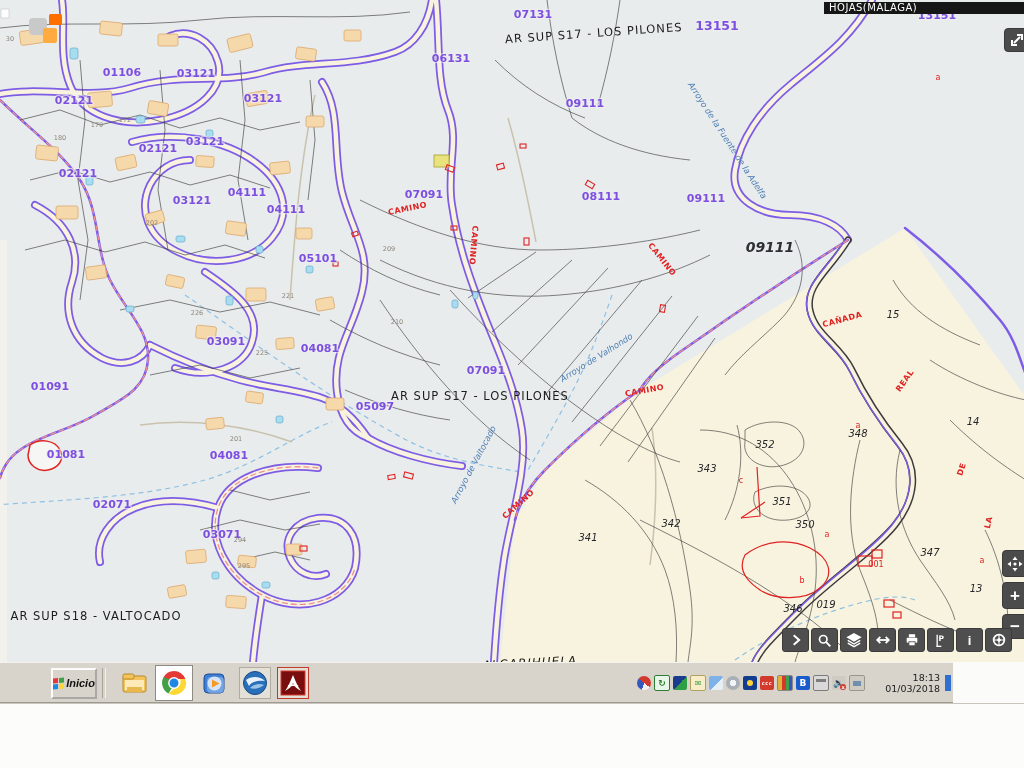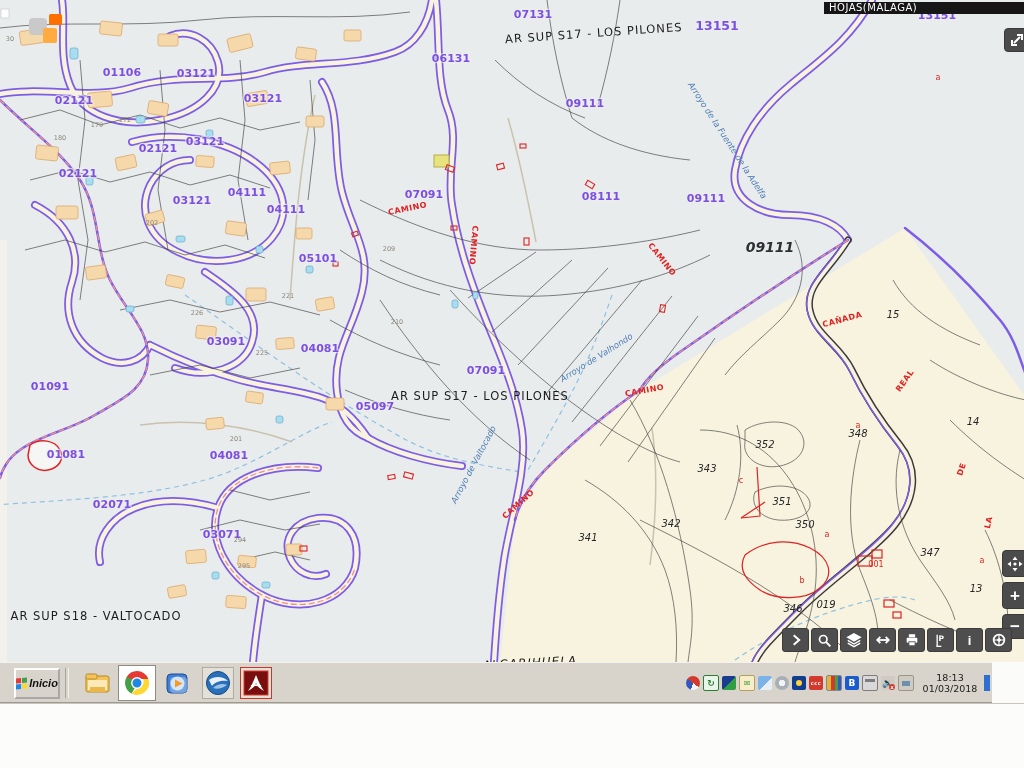--- a/index.html
+++ b/index.html
@@ -39,36 +39,36 @@
   
   #map-toolbar{position:absolute;left:782px;top:628px;height:24px;display:flex;gap:2px;}
   #map-toolbar .tb{width:27px;height:24px;background:#4e4e4e;border:1px solid #3c3c3c;border-radius:3px;
     display:flex;align-items:center;justify-content:center;color:#fff;font-weight:bold;cursor:pointer;padding:0;}
   #coord-bar{position:absolute;left:782px;top:652px;width:242px;height:13px;background:#4e4e4e;color:#fff;
     font-size:8px;display:flex;align-items:center;justify-content:space-between;padding:0 6px;box-sizing:border-box;}
   #scalebar{position:relative;width:104px;height:10px;border-top:1px solid #fff;border-left:1px solid #fff;
     border-right:1px solid #fff;text-align:center;font-size:7.5px;line-height:10px;}
 
   
-  #taskbar{position:absolute;left:0;top:662px;width:992px;height:40px;background:#d8d4cb;
-    border-top:1px solid #f4f2ee;box-shadow:inset 0 -1px 0 #9d9a92;display:flex;align-items:center;}
+  #taskbar{position:absolute;left:0;top:662px;width:916px;height:40px;background:#d8d4cb;
+    border-top:1px solid #f4f2ee;box-shadow:inset 0 -1px 0 #9d9a92;display:flex;align-items:center;padding-left:37px;}
   #start-btn{margin-left:14px;height:31px;width:46px;background:#d8d4cb;border:2px outset #fdfcfa;
     display:flex;align-items:center;justify-content:center;gap:2px;cursor:pointer;}
   #start-btn span{font-weight:bold;font-style:italic;font-size:11px;color:#111;}
   .win-flag{width:11px;height:11px;display:grid;grid-template-columns:5px 5px;grid-template-rows:5px 5px;gap:1px;transform:skewY(-6deg);}
   .win-flag i{display:block;}
   .ql-sep{width:2px;height:30px;border-left:1px solid #a7a399;border-right:1px solid #f2f0ea;margin:0 5px;}
   .ql{width:30px;height:30px;display:flex;align-items:center;justify-content:center;cursor:pointer;}
   .ql.boxed{background:#fff;border:1px solid #8e8b82;width:36px;height:34px;}
   .ql.framed{border:1px solid #b0aca2;background:#e3e0d8;}
 
   #tray{margin-left:auto;display:flex;align-items:center;gap:3px;padding-right:2px;}
   .tray-ico{width:14px;height:14px;border-radius:2px;position:relative;cursor:pointer;flex:none;
     display:flex;align-items:center;justify-content:center;font-size:9px;font-weight:bold;color:#fff;}
-  #clock{margin-left:4px;text-align:center;font-size:9.5px;color:#1c1c1c;line-height:11px;width:58px;cursor:default;}
+  #clock{margin-left:14px;text-align:right;font-size:9.5px;color:#1c1c1c;line-height:11px;width:58px;cursor:default;}
   #tray-sliver{width:6px;height:16px;background:#2f6fd0;margin-left:2px;}
 
   #below-bar{position:absolute;left:0;top:703px;width:1024px;height:65px;background:#fcfcfb;border-top:1px solid #c9c5bd;}
 </style>
 </head>
 <body>
 
 <div id="screen">
 
   <div id="map-area">

